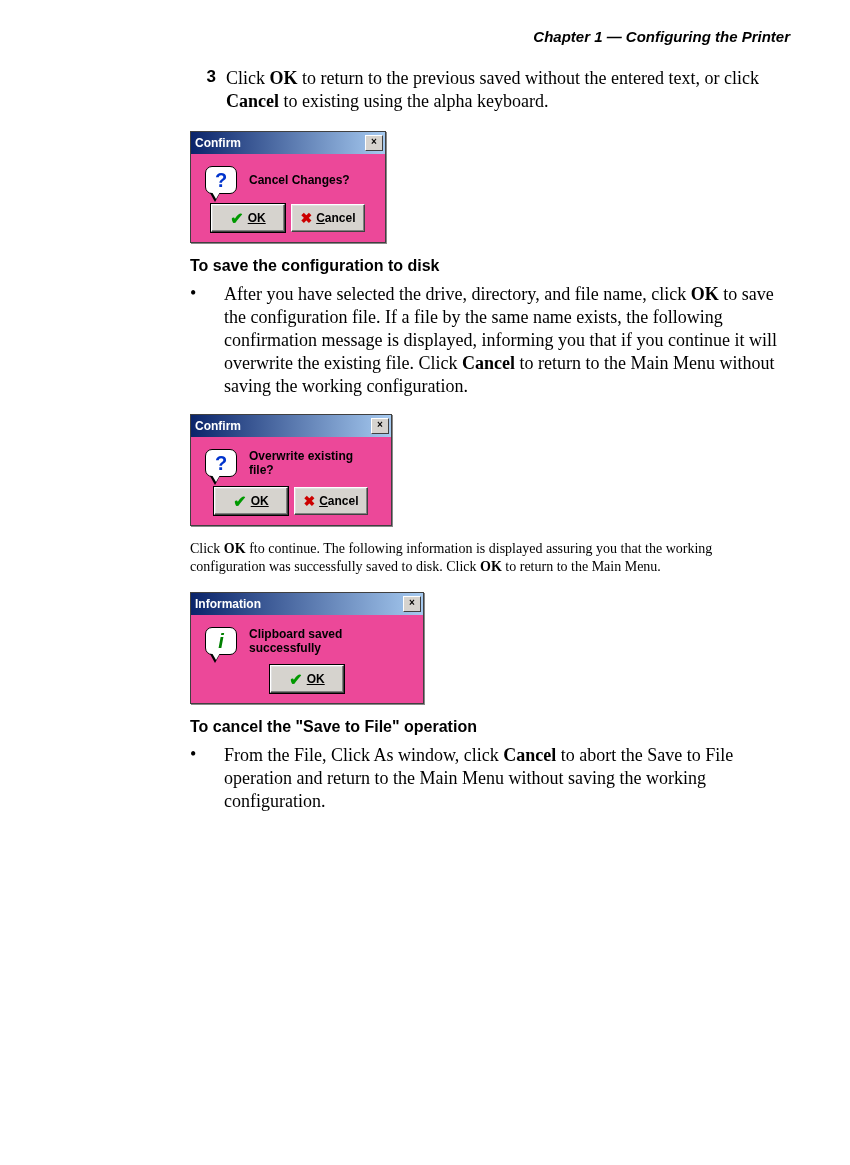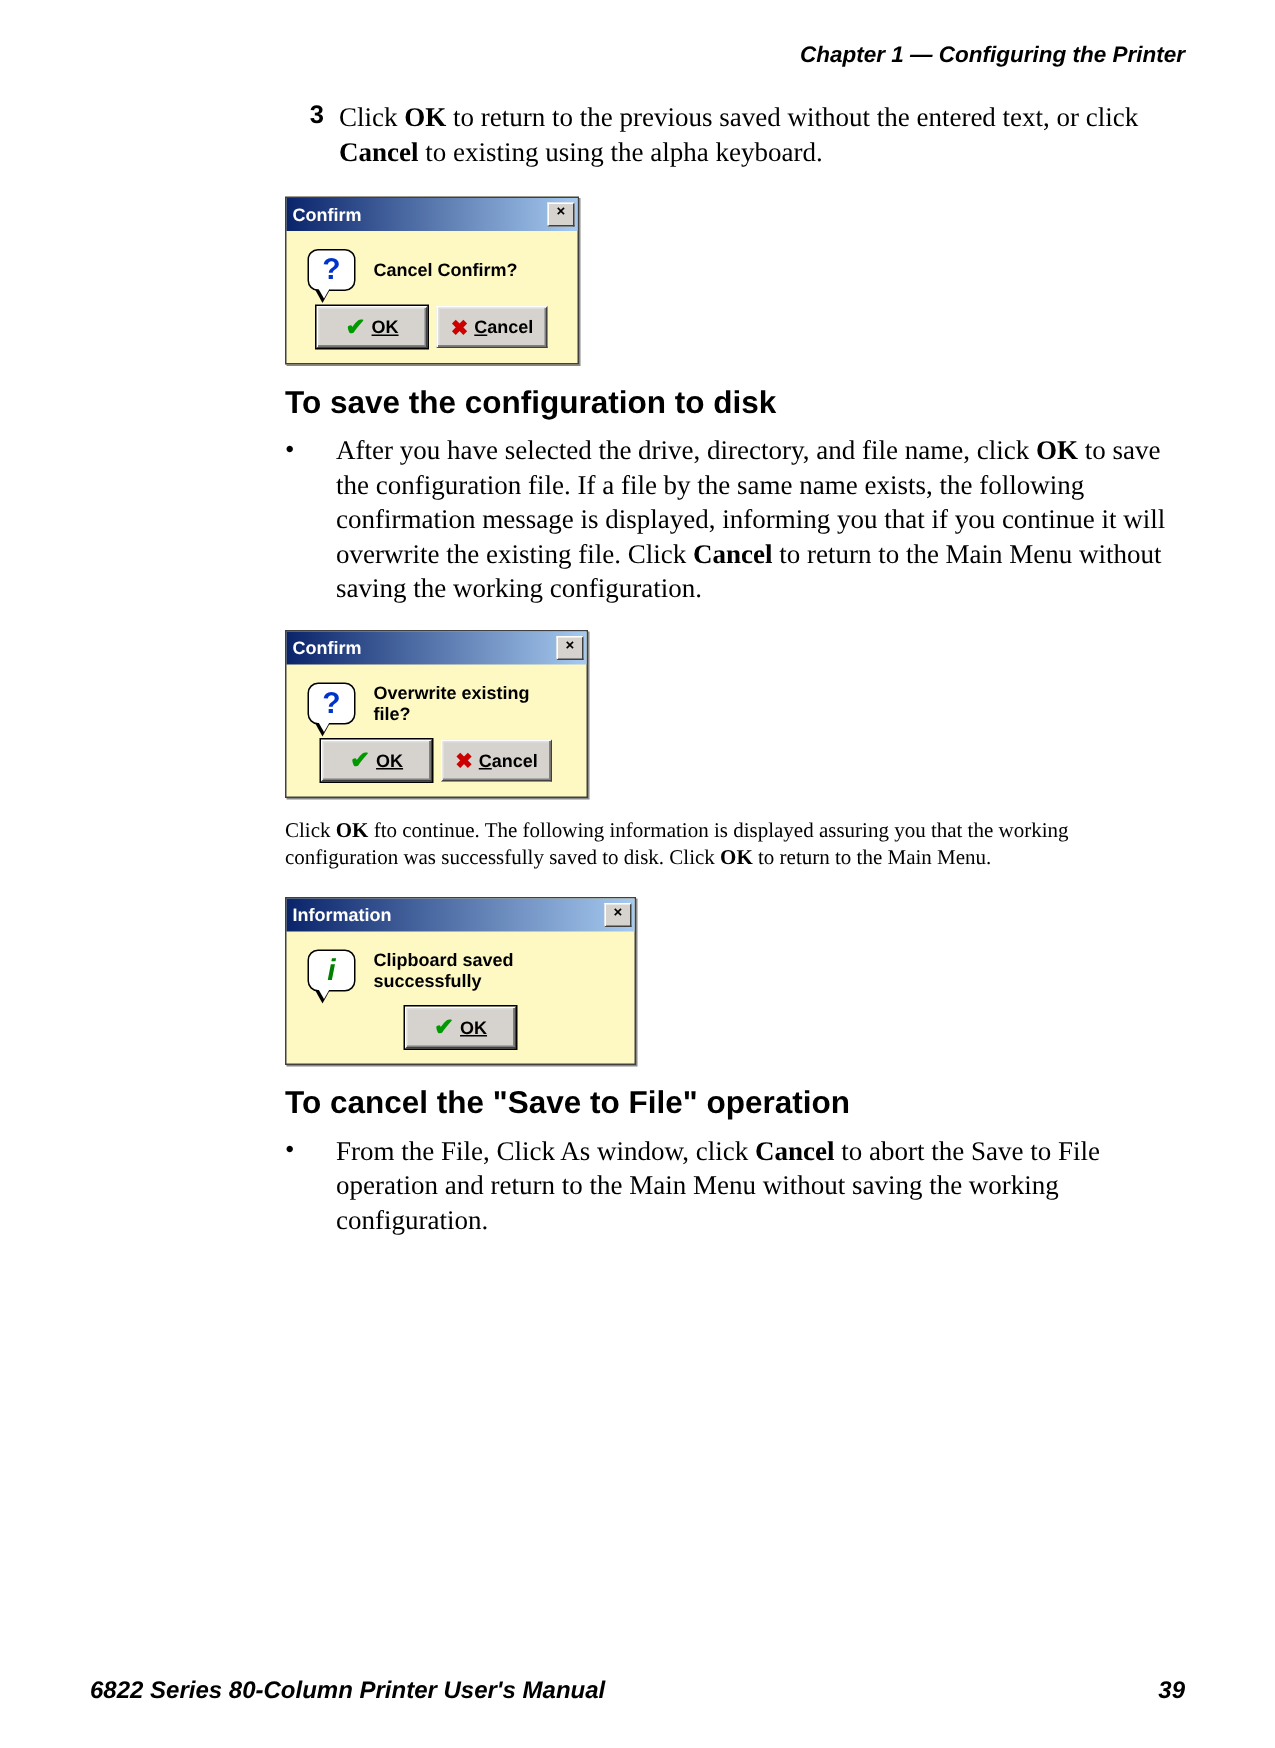--- a/index.html
+++ b/index.html
@@ -43,21 +43,21 @@
     padding-right: 10px;
   }
   .body-text {
     font-size: 18px;
     line-height: 1.28;
   }
   .b { font-weight: bold; }
   .heading {
     font-family: Arial, Helvetica, sans-serif;
     font-weight: bold;
-    font-size: 21px;
+    font-size: 16px;
     margin: 12px 0 8px 0;
   }
   .bullet-item {
     display: flex;
     margin-bottom: 16px;
   }
   .bullet {
     width: 26px;
     flex-shrink: 0;
     font-size: 18px;
@@ -65,21 +65,21 @@
   }
   .para {
     font-size: 14px;
     line-height: 1.28;
     margin: 8px 0 16px 0;
   }
 
   
   .dialog {
     border: 1px solid #404040;
-    background: #fef9c3;
+    background: #ec4899;
     font-family: Tahoma, Arial, sans-serif;
     box-shadow: 1px 1px 0 #888;
     margin: 6px 0 14px 0;
   }
   .dialog .titlebar {
     background: linear-gradient(to right, #0a246a, #a6caf0);
     color: #fff;
     font-weight: bold;
     font-size: 12px;
     padding: 2px 2px 2px 4px;
@@ -230,21 +230,21 @@
     <div class="dialog dlg1">
       <div class="titlebar">
         <span class="ttl">Confirm</span>
         <span class="closebtn">×</span>
       </div>
       <div class="body">
         <div class="msgrow">
           <div class="bubble">
               <span class="q q-blue">?</span>
             </div>
-          <div class="msg">Cancel Confirm?</div>
+          <div class="msg">Cancel Changes?</div>
         </div>
         <div class="btnrow">
           <div class="winbtn default">
             <span class="check">✔</span>
             <span><span class="ul">OK</span></span>
           </div>
           <div class="winbtn">
             <span class="xmark">✖</span>
             <span><span class="ul">C</span>ancel</span>
           </div>
@@ -315,17 +315,13 @@
 
     <div class="bullet-item">
       <div class="bullet">•</div>
       <div class="body-text">
         <span>From the File, Click As window, click </span><span class="b">Cancel</span><span> to abort the Save to File operation and return to the Main Menu without saving the working configuration.</span>
       </div>
     </div>
 
   </div>
 
-  <div class="footer">
-    <span>6822 Series 80-Column Printer User's Manual</span>
-    <span>39</span>
-  </div>
 </div>
 
 </body></html>

